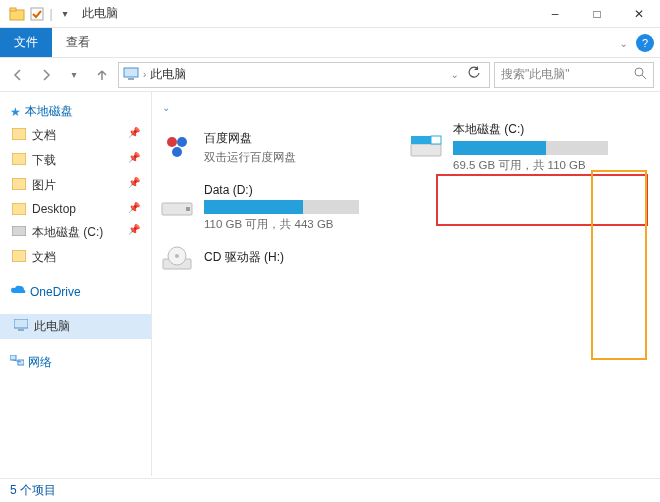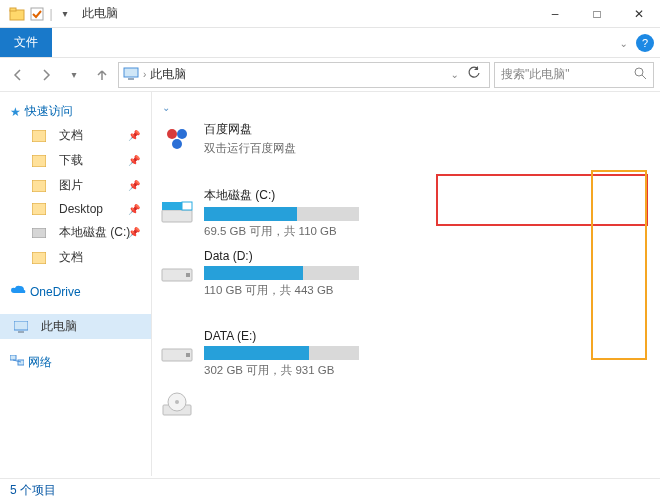--- a/index.html
+++ b/index.html
@@ -28,31 +28,31 @@
   .addrbar .crumbs { flex: 1; display: flex; align-items: center; gap: 4px; }
   .addrbar .small-icon { width: 16px; height: 16px; }
   .addrbar .chev { color: #888; font-size: 10px; }
   .searchbox { width: 160px; height: 26px; border: 1px solid #ccc; display: flex; align-items: center; padding: 0 6px; color: #888; justify-content: space-between; }
 
   
   .main { display: flex; height: 384px; }
   .sidebar { width: 152px; border-right: 1px solid #e8e8e8; padding: 8px 0; overflow: hidden; }
   .side-group { margin-bottom: 12px; }
   .side-top { display: flex; align-items: center; gap: 4px; padding: 3px 6px 3px 10px; color: #0066b3; }
-  .side-item { display: flex; align-items: center; gap: 13px; padding: 4px 6px 4px 32px; position: relative; }
+  .side-item { display: flex; gap: 6px; padding: 4px 6px 4px 12px; position: relative; }
   .side-item.sel { background: #d8eaf9; }
   .pin { position: absolute; right: 10px; color: #888; font-size: 10px; }
   .small-sq { width: 14px; height: 14px; display: inline-flex; align-items: center; justify-content: center; }
 
   .content { flex: 1; position: relative; padding: 6px 8px; }
   .section-header { display: flex; align-items: center; gap: 6px; color: #0a5aa6; padding: 4px 0 8px 2px; }
   .section-header .chev { color: #5a94c8; font-size: 10px; }
 
   .drive-grid { }
-  .drive-row { display: flex; gap: 31px; margin-bottom: 10px; flex-direction: column; }
+  .drive-row { display: flex; gap: 24px; margin-bottom: 10px; }
   .drive { display: flex; gap: 10px; width: 225px; align-items: center; }
   .drive .dicon { width: 34px; height: 34px; display: flex; align-items: center; justify-content: center; }
   .drive .dinfo { flex: 1; }
   .drive .dname { color: #222; padding-bottom: 3px; font-size: 12px; }
   .drive .dbar { width: 155px; height: 14px; background: #d9d9d9; position: relative; margin-bottom: 3px; }
   .drive .dbar .fill { height: 100%; background: #26a0da; }
   .drive .dsub { color: #6a6a6a; font-size: 11.5px; }
 
   .red-box { position: absolute; border: 2px solid #e53935; pointer-events: none; }
   .orange-box { position: absolute; border: 2px solid #f5a623; pointer-events: none; }
@@ -85,20 +85,21 @@
   <div class="spacer"></div>
   <div class="winctl">
     <div>–</div>
     <div>□</div>
     <div class="close">✕</div>
   </div>
 </div>
 
 <div class="ribbon">
   <div class="tab active">文件</div>
+  <div class="tab">查看</div>
   <div class="help">
     <span class="caret" style="color:#888">⌄</span>
     <div class="circ">?</div>
   </div>
 </div>
 
 <div class="navrow">
   <div class="navbtn">
     <svg width="14" height="14" viewBox="0 0 14 14">
         <path d="M9 2 L4 7 L9 12" stroke="#8a8a8a" stroke-width="1.5" fill="none"></path>
@@ -144,21 +145,21 @@
     </span>
   </div>
 </div>
 
 <div class="main">
 
   <div class="sidebar">
     <div class="side-group">
       <div class="side-top">
         <span style="color:#2b90d9">★</span>
-        <span>快速访问</span>
+        <span>本地磁盘</span>
       </div>
       <div class="side-item">
         <span class="small-sq">
             <svg width="14" height="12">
               <rect width="14" height="12" fill="#ffe19a" stroke="#d9a43b"></rect>
             </svg>
           </span>
         <span>文档</span>
         <span class="pin">📌</span>
       </div>
@@ -293,46 +294,34 @@
               </svg>
           </div>
           <div class="dinfo">
             <div class="dname">Data (D:)</div>
             <div class="dbar">
                 <div class="fill" style="width:64%"></div>
               </div>
             <div class="dsub">110 GB 可用，共 443 GB</div>
           </div>
         </div>
-        <div class="drive">
-          <div class="dicon">
-            <svg width="34" height="22" viewBox="0 0 34 22">
-                <rect x="2" y="6" width="30" height="12" rx="1" fill="#e6e6e6" stroke="#bbb"></rect>
-                <rect x="26" y="10" width="4" height="4" fill="#9c9c9c"></rect>
-              </svg>
-          </div>
-          <div class="dinfo">
-            <div class="dname">DATA (E:)</div>
-            <div class="dbar">
-                <div class="fill" style="width:68%"></div>
-              </div>
-            <div class="dsub">302 GB 可用，共 931 GB</div>
-          </div>
-        </div>
       </div>
 
       <div class="drive-row">
         <div class="drive">
           <div class="dicon">
             <svg width="32" height="28" viewBox="0 0 32 28">
                 <rect x="2" y="14" width="28" height="10" rx="1" fill="#e6e6e6" stroke="#bbb"></rect>
                 <circle cx="16" cy="11" r="9" fill="#f3f3f3" stroke="#bbb"></circle>
                 <circle cx="16" cy="11" r="2" fill="#bbb"></circle>
               </svg>
           </div>
+          <div class="dinfo">
+            <div class="dname">CD 驱动器 (H:)</div>
+          </div>
         </div>
       </div>
     </div>
 
     <div class="red-box" style="left:284px; top:82px; width:212px; height:52px;"></div>
     <div class="orange-box" style="left:439px; top:78px; width:56px; height:190px;"></div>
   </div>
 </div>
 
 <div class="statusbar">

